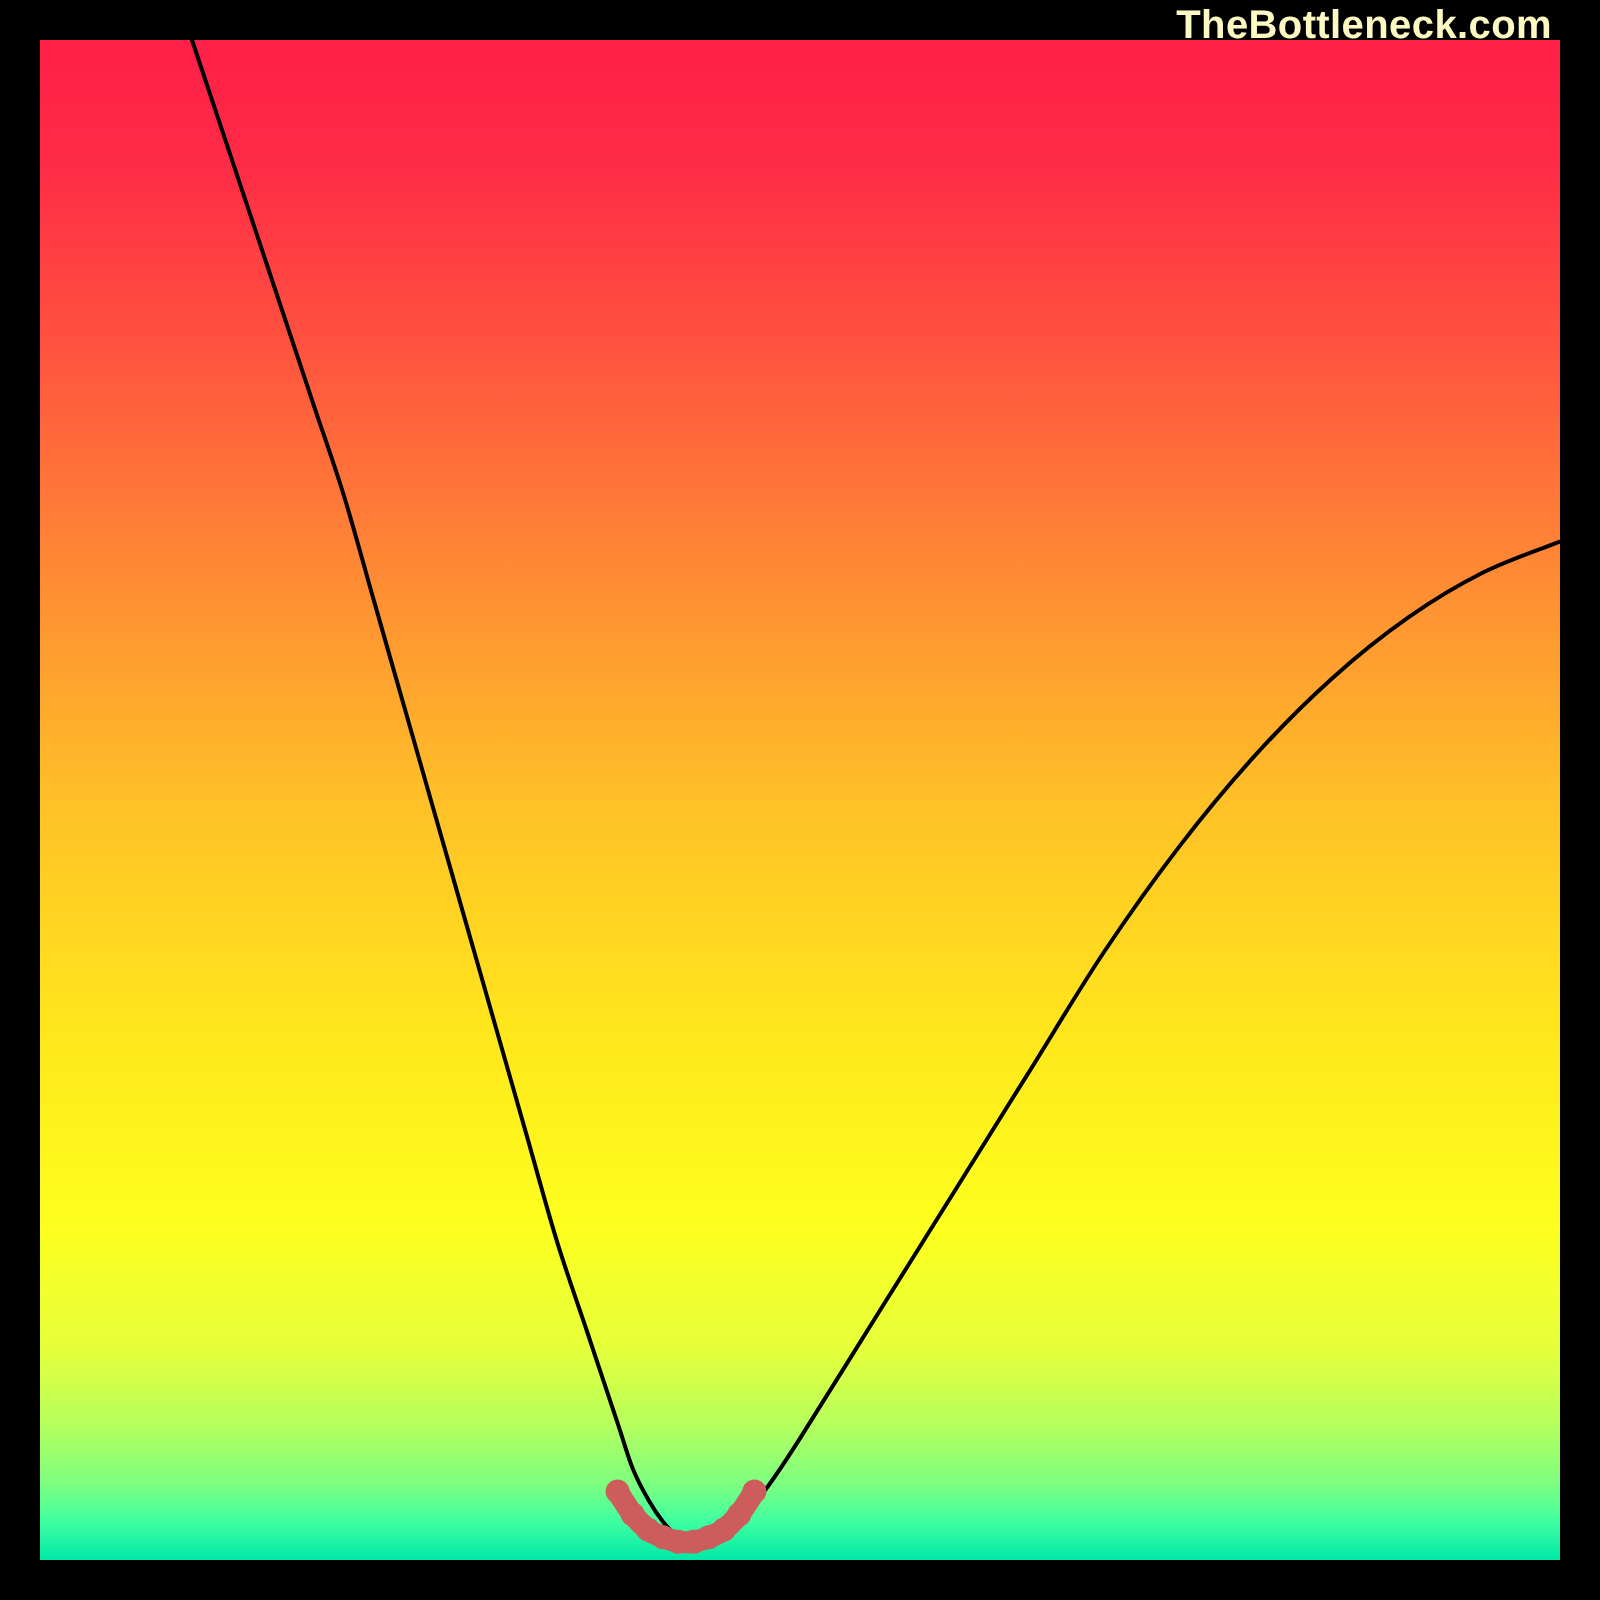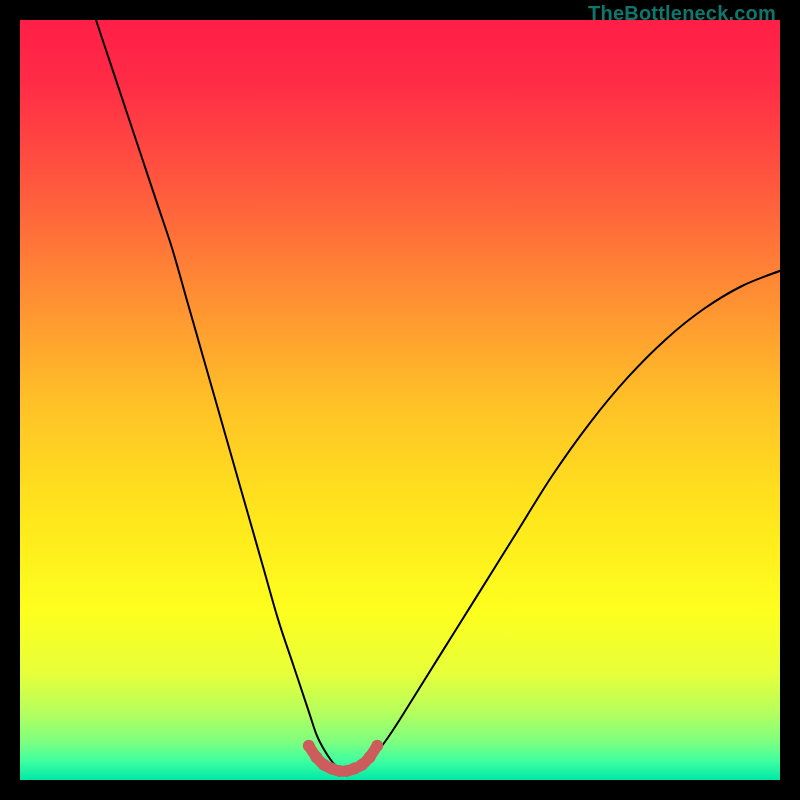--- a/index.html
+++ b/index.html
@@ -38,21 +38,21 @@
     position: absolute;
     left: 0;
     top: 0;
     width: 760px;
     height: 760px;
   }
   .watermark {
     position: absolute;
     top: 2px;
     right: 24px;
-    color: #0f766e;
+    color: #fef9c3;
     font-size: 20px;
     font-weight: 600;
     letter-spacing: 0.2px;
   }
 </style>
 </head>
 <body>
 
 <div class="frame">
   <div class="plot">

